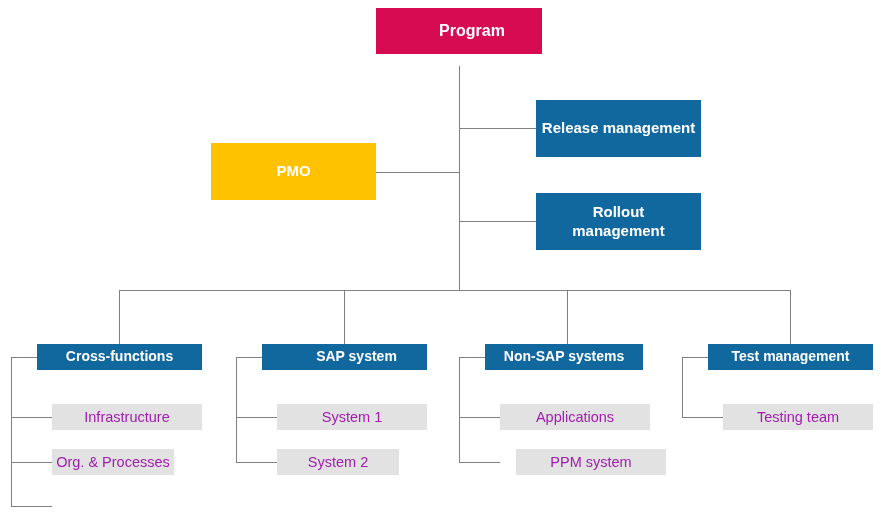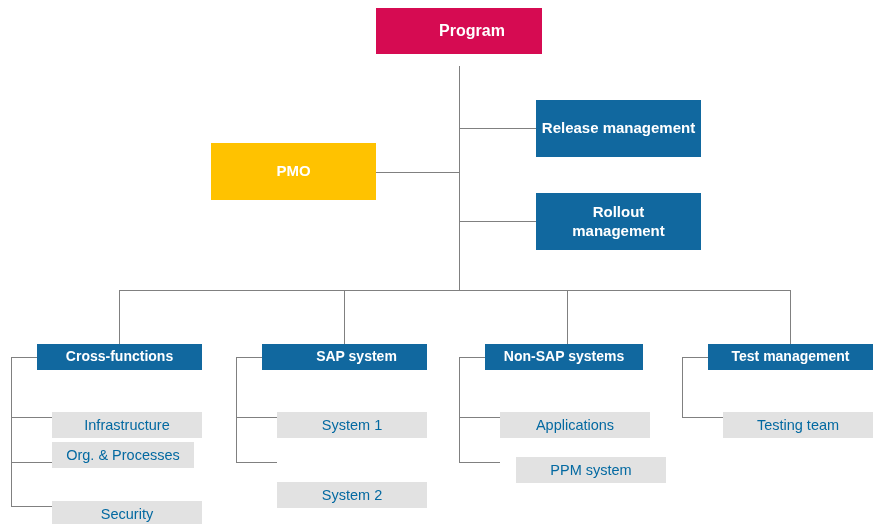--- a/index.html
+++ b/index.html
@@ -21,25 +21,24 @@
     font-weight: bold;
     box-sizing: border-box;
     line-height: 1.25;
   }
   .pink   { background: #D60B52; font-size: 16px; }
   .blue   { background: #11689F; font-size: 15px; }
   .yellow { background: #FFC200; font-size: 15px; }
   .header { background: #11689F; font-size: 14px; height: 26px; }
   .gray {
     background: #E2E2E2;
-    color: #0369a1;
+    color: #a21caf;
     font-weight: normal;
     font-size: 14.5px;
     height: 26px;
-    margin-top: 8px;
   }
   .hline { position: absolute; background: #808080; height: 1px; }
   .vline { position: absolute; background: #808080; width: 1px; }
   .wrap-narrow { max-width: 120px; display: inline-block; }
 </style>
 </head>
 <body>
 
 <div id="stage">
 
@@ -98,31 +97,28 @@
   <div class="box header" style="left:485px; top:344px; width:158px;">
     <span>Non-SAP systems</span>
   </div>
   <div class="box header" style="left:708px; top:344px; width:165px;">
     <span>Test management</span>
   </div>
 
   <div class="box gray" style="left:52px; top:404px; width:150px;">
     <span>Infrastructure</span>
   </div>
-  <div class="box gray" style="left:52px; top:434px; width:142px;">
+  <div class="box gray" style="left:52px; top:449px; width:122px;">
     <span>Org. &amp; Processes</span>
-  </div>
-  <div class="box gray" style="left:52px; top:493px; width:150px;">
-    <span>Security</span>
   </div>
 
   <div class="box gray" style="left:277px; top:404px; width:150px;">
     <span>System 1</span>
   </div>
-  <div class="box gray" style="left:277px; top:474px; width:150px;text-align:right;">
+  <div class="box gray" style="left:277px; top:449px; width:122px;text-align:right;">
     <span>System 2</span>
   </div>
 
   <div class="box gray" style="left:500px; top:404px; width:150px;">
     <span>Applications</span>
   </div>
   <div class="box gray" style="left:516px; top:449px; width:150px;">
     <span>PPM system</span>
   </div>
 

